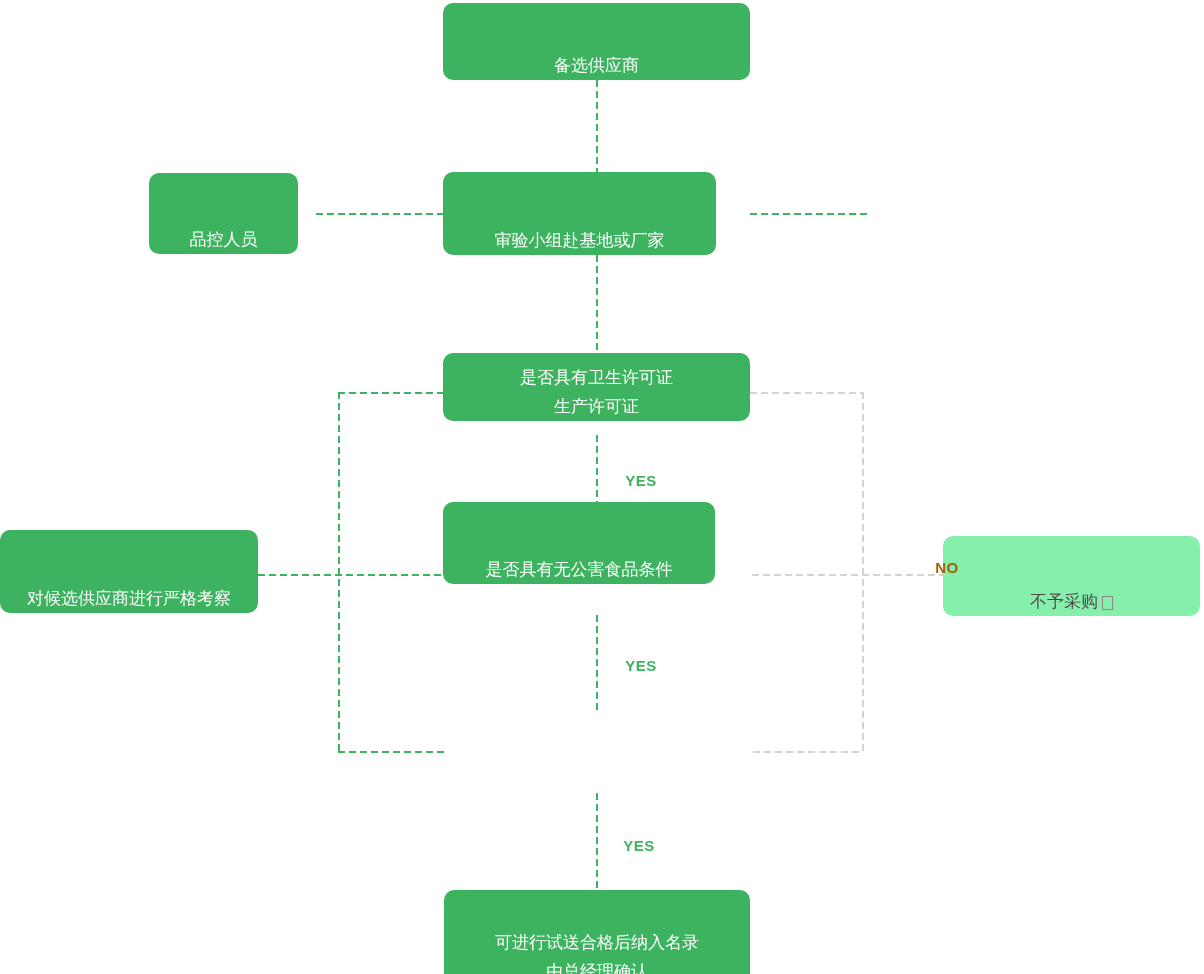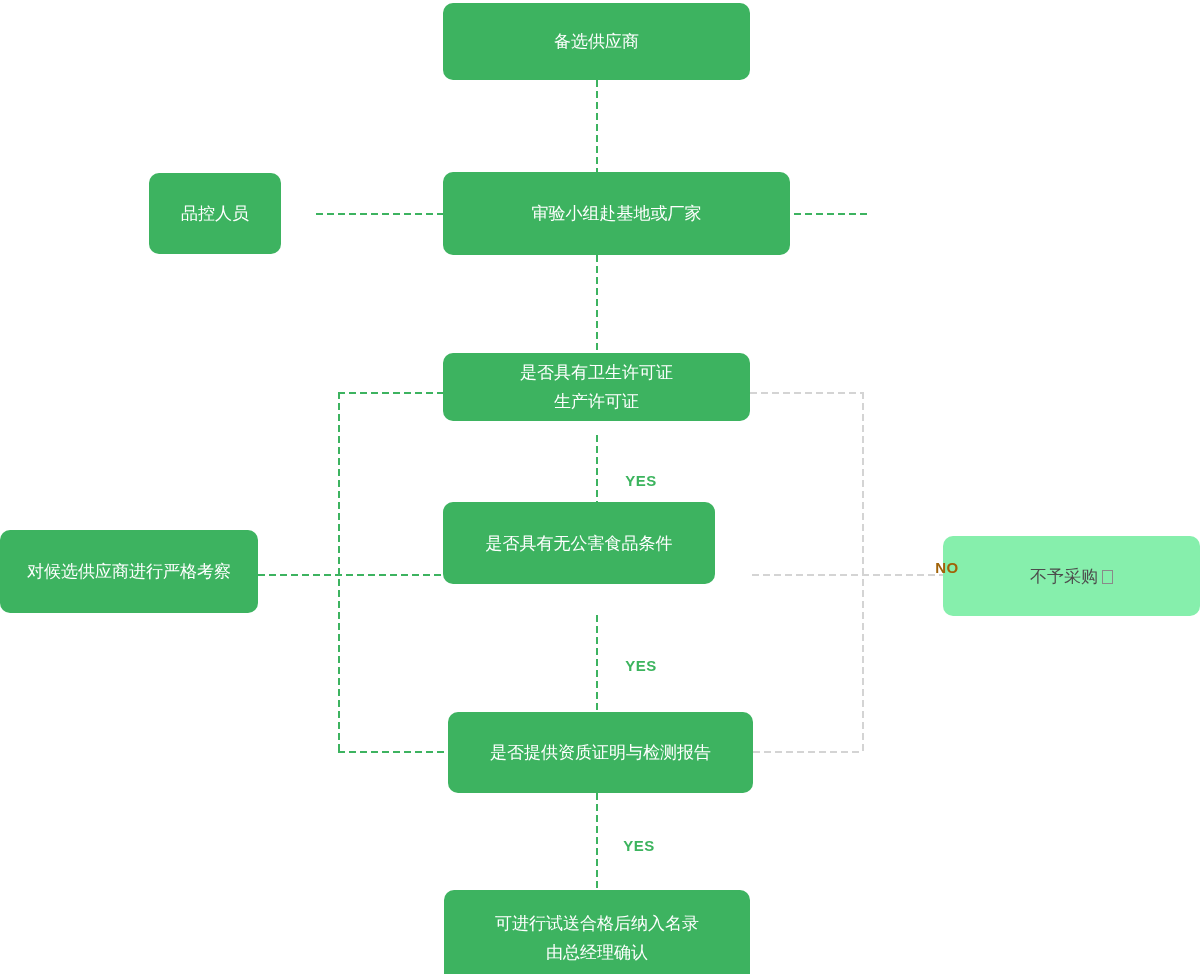--- a/index.html
+++ b/index.html
@@ -8,26 +8,27 @@
     width:1204px;height:974px;
     overflow:hidden;
     background:#ffffff;
     font-family:"Liberation Sans","DejaVu Sans",sans-serif;
   }
   .node{
     position:absolute;
     display:flex;
     flex-direction:column;
     align-items:center;
-    justify-content:center;
+    justify-content:flex-end;
     border-radius:10px;
     font-size:17px;
     line-height:29px;
     text-align:center;
     box-sizing:border-box;
+    font-family:Liberation Serif, serif;
   }
   .node.green{background:#3db360;color:#ffffff;}
   .node.gray{background:#86efac;color:#4c4c4c;}
   .hline{position:absolute;height:1.5px;}
   .vline{position:absolute;width:1.5px;}
   .hline.green{background:repeating-linear-gradient(90deg,#3db360 0 7px,transparent 7px 11px);}
   .vline.green{background:repeating-linear-gradient(180deg,#3db360 0 7px,transparent 7px 11px);}
   .hline.gray{background:repeating-linear-gradient(90deg,#d4d4d4 0 7px,transparent 7px 11px);}
   .vline.gray{background:repeating-linear-gradient(180deg,#d4d4d4 0 7px,transparent 7px 11px);}
   .conn-label{
@@ -71,25 +72,25 @@
 
   <div class="vline gray" style="left:862px;top:392px;height:360px"></div>
   <div class="hline gray" style="left:750px;top:392px;width:112px"></div>
   <div class="hline gray" style="left:752px;top:574px;width:191px"></div>
   <div class="hline gray" style="left:753px;top:751px;width:109px"></div>
 
   <div class="node green" style="left:443px;top:3px;width:307px;height:77px">
     <span>备选供应商</span>
   </div>
 
-  <div class="node green" style="left:149px;top:173px;width:132px;height:81px">
+  <div class="node green" style="left:149px;top:173px;width:149px;height:81px">
     <span>品控人员</span>
   </div>
 
-  <div class="node green" style="left:443px;top:172px;width:347px;height:83px">
+  <div class="node green" style="left:443px;top:172px;width:273px;height:83px">
     <span>审验小组赴基地或厂家</span>
   </div>
 
 
   <div class="node green" style="left:443px;top:353px;width:307px;height:68px">
     <span>是否具有卫生许可证</span>
     <span>生产许可证</span>
   </div>
 
   <div class="node green" style="left:0px;top:530px;width:258px;height:83px">
@@ -97,23 +98,20 @@
   </div>
 
   <div class="node green" style="left:443px;top:502px;width:272px;height:82px">
     <span>是否具有无公害食品条件</span>
   </div>
 
   <div class="node gray" style="left:943px;top:536px;width:257px;height:80px">
     <span><span>不予采购</span><span class="tofu"></span></span>
   </div>
 
-  <div class="node green" style="left:448px;top:712px;width:305px;height:81px">
-    <span>是否提供资质证明与检测报告</span>
-  </div>
 
   <div class="node green" style="left:444px;top:890px;width:306px;height:96px">
     <span>可进行试送合格后纳入名录</span>
     <span>由总经理确认</span>
   </div>
 
   <div class="conn-label yes" style="left:596px;top:480px">YES</div>
   <div class="conn-label yes" style="left:596px;top:665px">YES</div>
   <div class="conn-label yes" style="left:594px;top:845px">YES</div>
   <div class="conn-label no" style="left:902px;top:567px">NO</div>

